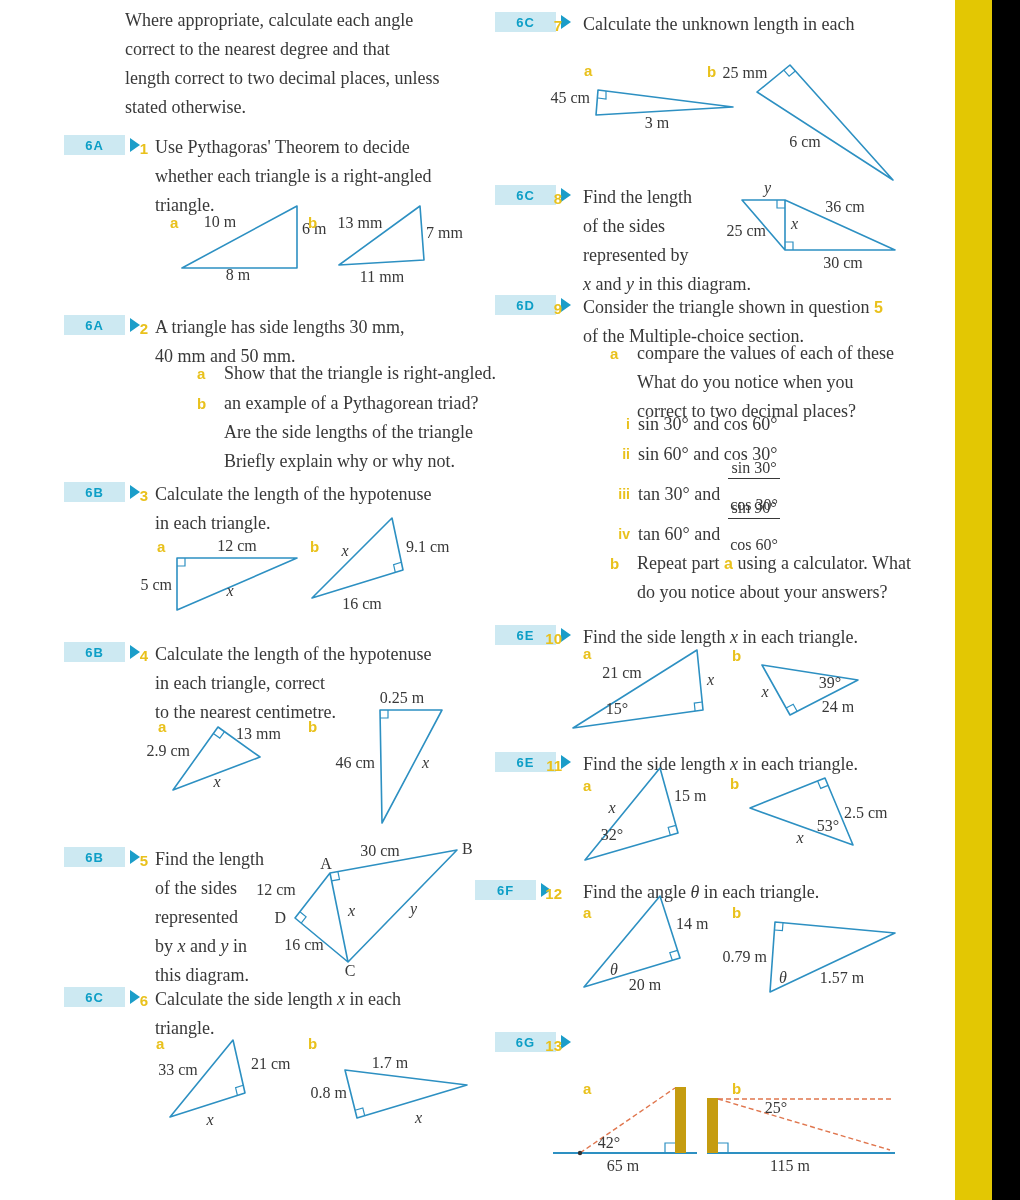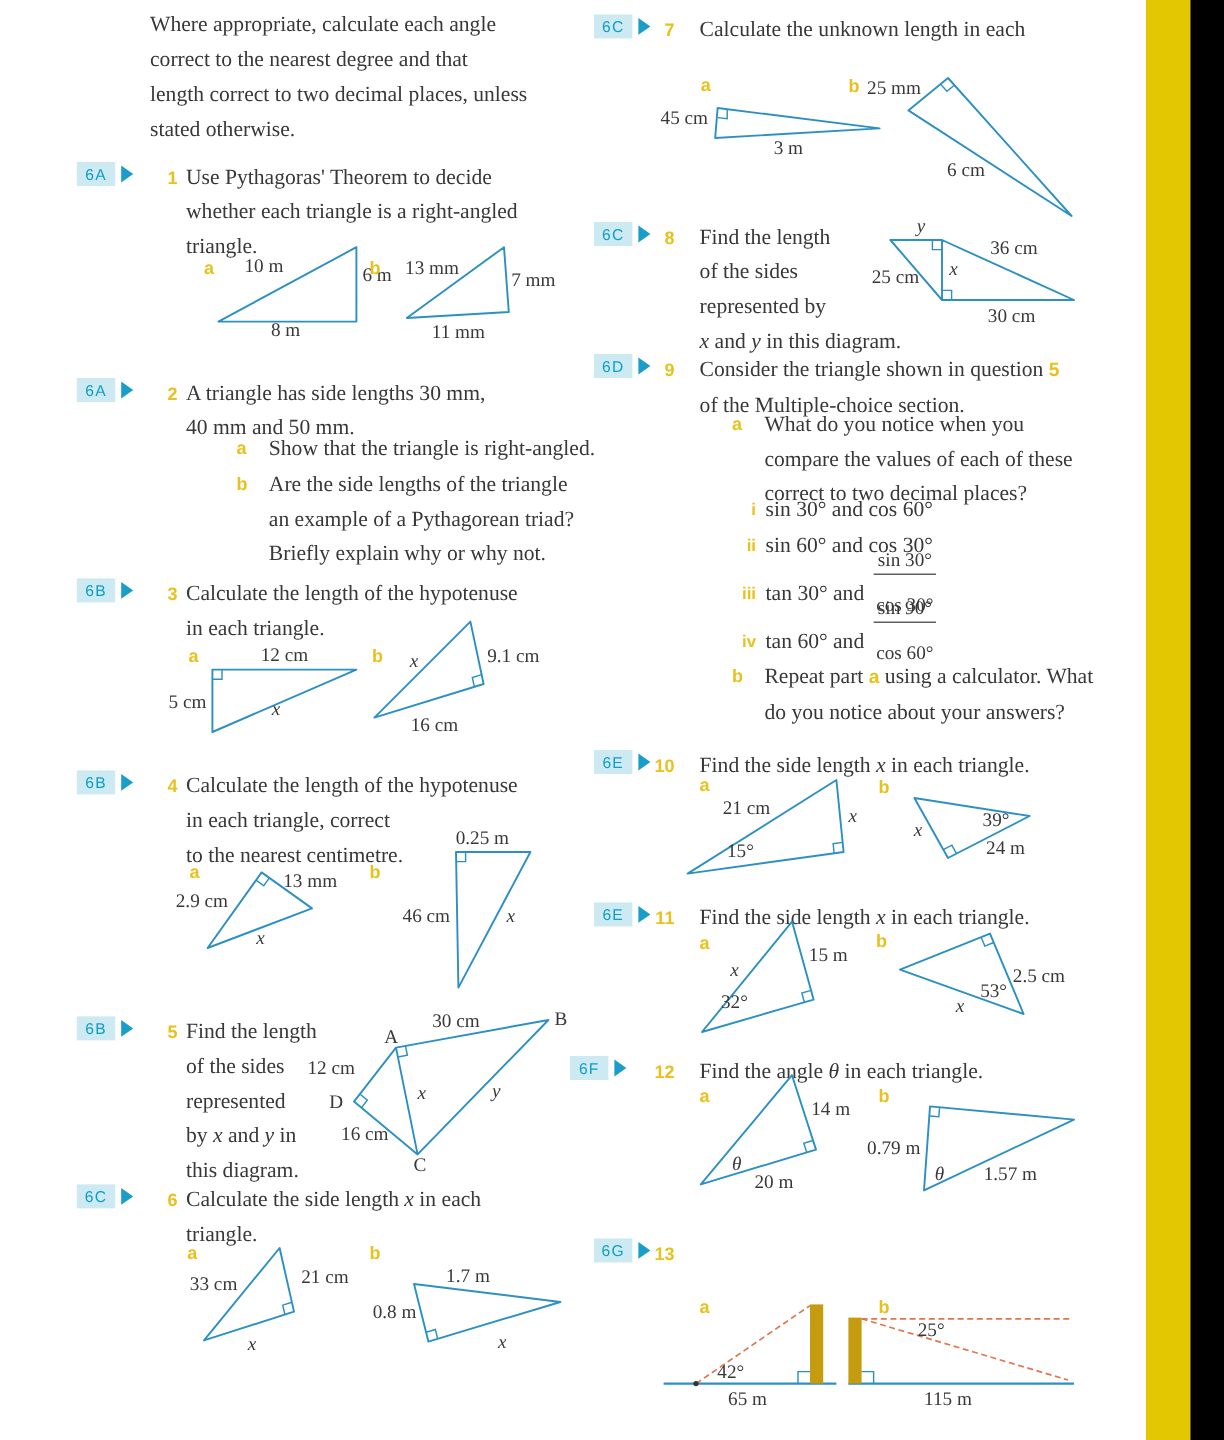--- a/index.html
+++ b/index.html
@@ -1,22 +1,22 @@
 <!DOCTYPE html>
 <html><head>
 <meta charset="utf-8">
 <style>
   html,body{margin:0;padding:0;background:#fff}
   .page{position:relative;width:1020px;height:1200px;background:#fff;overflow:hidden;
         font-family:"Liberation Serif",serif;color:#383838}
   .ybar{position:absolute;top:0;right:28px;width:37px;height:1200px;background:#e3c703}
   .kbar{position:absolute;top:0;right:0;width:28px;height:1200px;background:#000}
   .tag{position:absolute;display:flex;align-items:center}
-  .tagbox{width:32px;height:20px;background:#cde9f2;color:#0d9ec6;
-          font-family:"Liberation Sans",sans-serif;font-weight:normal;font-size:13px;
+  .tagbox{width:61px;height:20px;background:#cde9f2;color:#0d9ec6;
+          font-family:"Liberation Sans",sans-serif;font-weight:bold;font-size:13px;
           letter-spacing:1px;display:flex;align-items:center;justify-content:center}
   .tagarrow{width:0;height:0;border-left:10px solid #1b9dc9;border-top:7px solid transparent;
             border-bottom:7px solid transparent;margin-left:5px}
   .qnum{position:absolute;width:22px;text-align:right;color:#e9c11c;
         font-family:"Liberation Sans",sans-serif;font-weight:bold;font-size:15px;line-height:26px}
   .qnum.r{width:20px}
   .qtext{position:absolute;font-size:18px;line-height:29px}
   .tline{white-space:nowrap}
   .v{font-style:italic}
   .hl{color:#e9c11c;font-weight:bold;font-family:"Liberation Sans",sans-serif;font-size:16px}
@@ -90,22 +90,22 @@
     </div>
   <div class="part" style="left:197px;top:359px">
     <span class="plab">a</span>
     <div>
         <div class="tline"><span>Show that the triangle is right-angled.</span></div>
       </div>
     </div>
   <div class="part" style="left:197px;top:389px">
     <span class="plab">b</span>
     <div>
+        <div class="tline"><span>an example of a Pythagorean triad?</span></div>
         <div class="tline"><span>Are the side lengths of the triangle</span></div>
-        <div class="tline"><span>an example of a Pythagorean triad?</span></div>
         <div class="tline"><span>Briefly explain why or why not.</span></div>
       </div>
     </div>
 
   <div class="tag" style="left:64px;top:482px">
     <span class="tagbox">6B</span>
     <span class="tagarrow"></span>
     </div>
   <div class="qnum" style="left:126px;top:483px">3</div>
   <div class="qtext" style="left:155px;top:480px">
@@ -251,22 +251,22 @@
     <span class="tagarrow"></span>
     </div>
   <div class="qnum r" style="left:542px;top:296px">9</div>
   <div class="qtext" style="left:583px;top:293px">
       <div class="tline"><span>Consider the triangle shown in question </span><span class="hl">5</span></div>
       <div class="tline"><span>of the Multiple-choice section.</span></div>
     </div>
   <div class="part" style="left:610px;top:339px">
     <span class="plab">a</span>
     <div>
+        <div class="tline"><span>compare the values of each of these</span></div>
         <div class="tline"><span>What do you notice when you</span></div>
-        <div class="tline"><span>compare the values of each of these</span></div>
         <div class="tline"><span>correct to two decimal places?</span></div>
       </div>
     </div>
   <div class="item" style="top:410px">
     <span class="rlab">i</span>
     <span>sin 30° and cos 60°</span>
     </div>
   <div class="item" style="top:440px">
     <span class="rlab">ii</span>
     <span>sin 60° and cos 30°</span>

